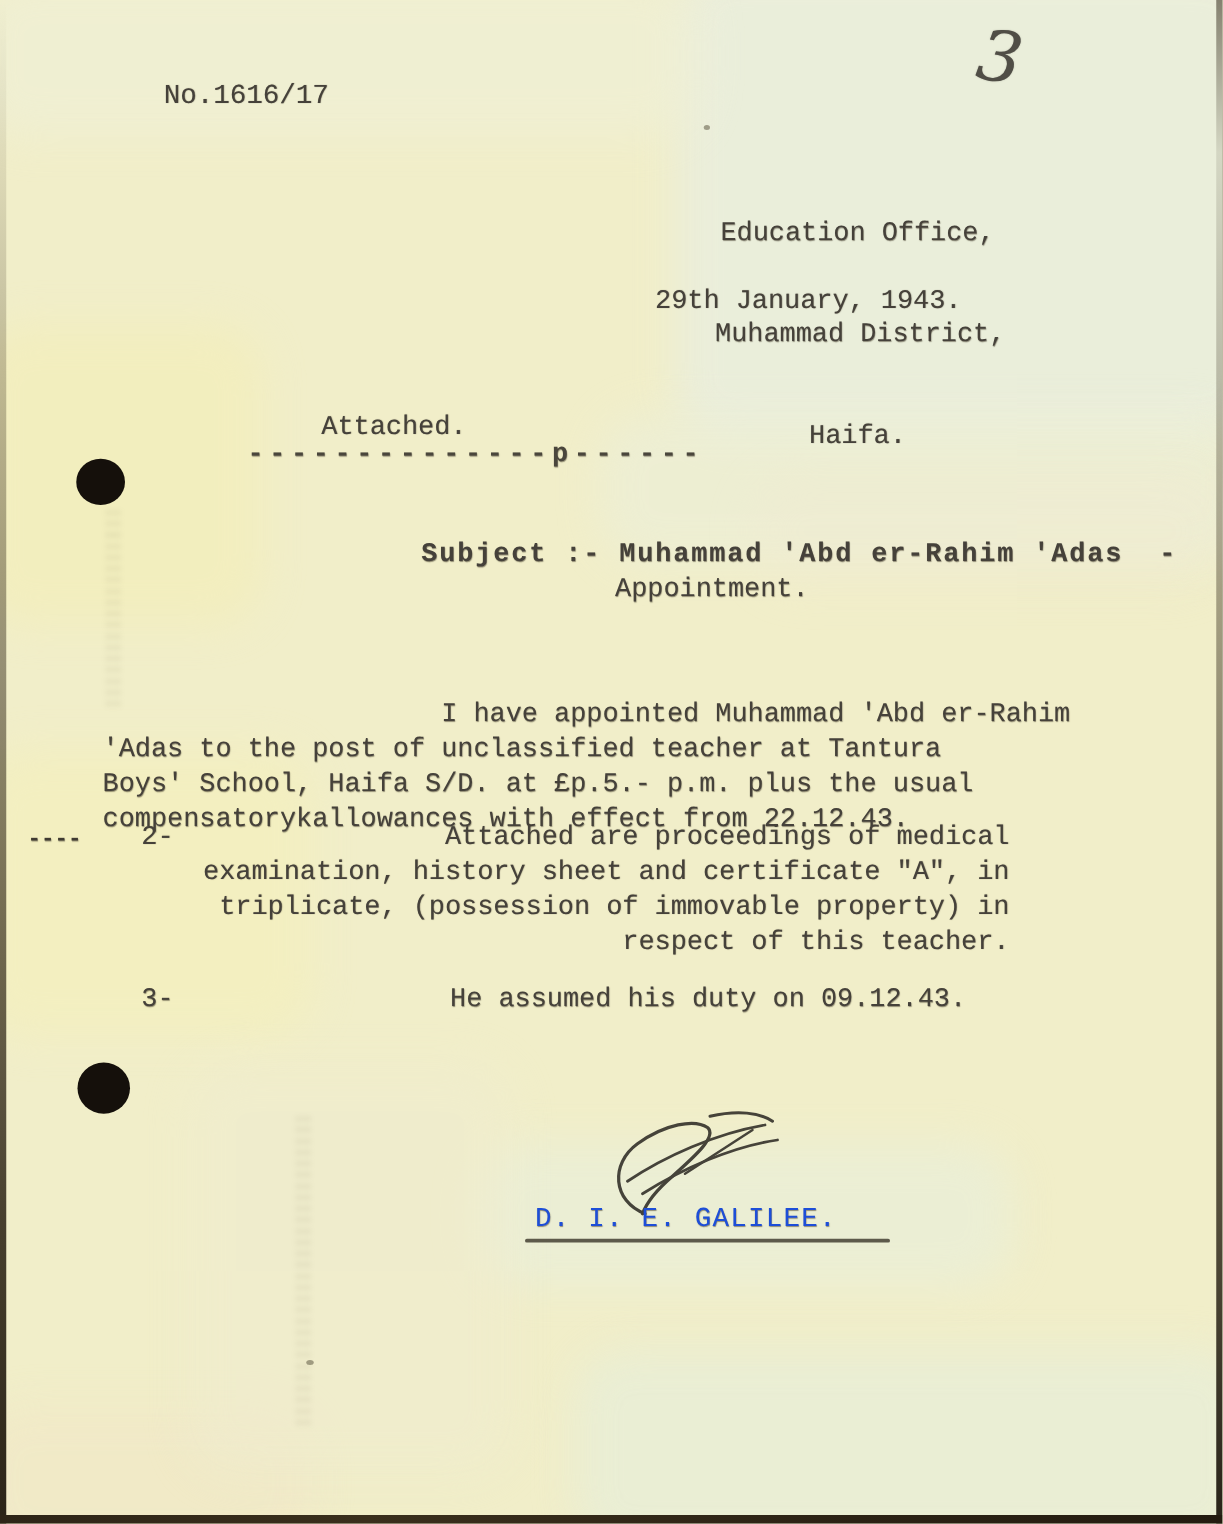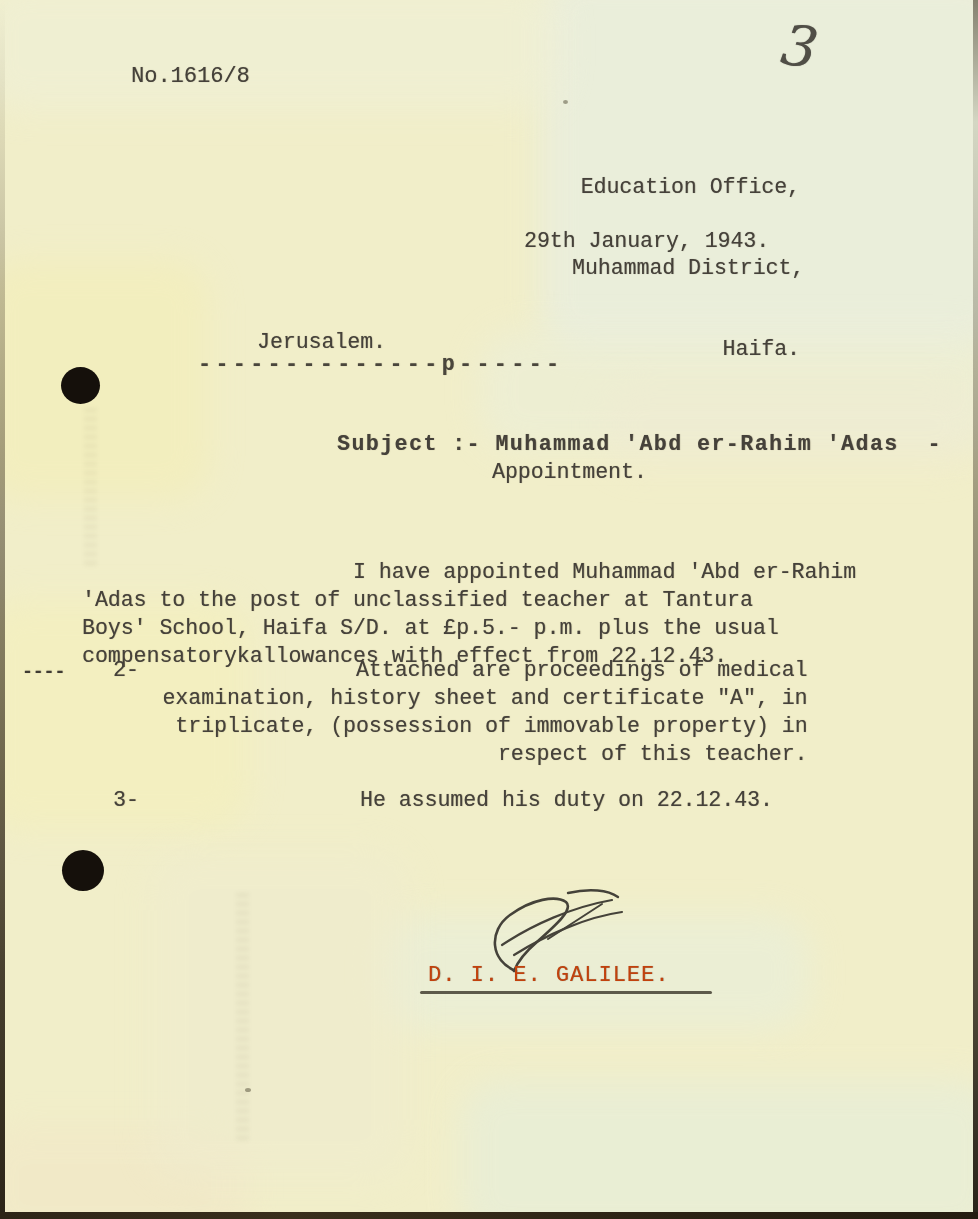--- a/index.html
+++ b/index.html
@@ -28,25 +28,25 @@
   .edge-left{position:absolute;left:0;top:0;width:5px;height:1219px;
     background:linear-gradient(180deg,rgba(60,48,30,0) 0%,rgba(60,48,30,.12) 12%,rgba(60,48,30,.35) 30%,rgba(50,40,24,.6) 55%,rgba(42,33,19,.85) 80%,rgba(32,25,14,.95) 100%);}
   .edge-right{position:absolute;left:973px;top:0;width:5px;height:1219px;
     background:linear-gradient(180deg,rgba(50,40,25,.55) 0%,rgba(50,40,25,.12) 10%,rgba(55,45,28,.4) 38%,rgba(45,36,21,.7) 70%,rgba(30,24,14,.95) 100%);}
   .edge-bottom{position:absolute;left:0;top:1212px;width:978px;height:7px;
     background:linear-gradient(90deg,#2e2517,#3a2f1c 30%,#2b2214 70%,#241c10);}
 
   
   .t{position:absolute;font-size:21.5px;line-height:28px;color:#45413a;white-space:pre;
      text-shadow:.4px .4px .8px rgba(70,62,46,.55);}
-  .center{text-align:right;}
+  .center{text-align:center;}
   .subject1{letter-spacing:1.5px;font-weight:bold;}
   .rule-dashes{letter-spacing:4.5px;font-weight:bold;color:#4a463c;}
   .margin-dashes{font-size:18px;font-weight:bold;color:#3f3b32;}
-  .signoff{font-size:22px;letter-spacing:1px;color:#c2410c;}
+  .signoff{font-size:22px;letter-spacing:1px;color:#1d4ed8;}
   .underline{position:absolute;background:rgba(58,53,40,.8);height:3px;border-radius:2px;}
 
   .hole{position:absolute;background:#15100b;border-radius:50%;}
   .hole1{left:61px;top:367px;width:39px;height:37px;}
   .hole2{left:62px;top:850px;width:42px;height:41px;}
 
   .handwritten{position:absolute;left:782px;top:14px;font-family:"DejaVu Serif",serif;
     font-style:italic;font-size:56px;color:#504e46;transform:rotate(9deg);
     text-shadow:0 0 1px rgba(80,78,70,.5);}
 
@@ -77,50 +77,50 @@
   <div class="patch p9"></div>
   <div class="patch p10"></div>
 
   <div class="bleed bleed1"></div>
   <div class="bleed bleed2"></div>
   <div class="speck speck1"></div>
   <div class="speck speck2"></div>
 
   <div class="handwritten">3</div>
 
-  <div class="t" style="left:131px;top:63px;font-size:22px;">No.1616/8</div>
+  <div class="t" style="left:131px;top:63px;font-size:22px;">No.1616/17</div>
 
   <div class="t center" style="left:572px;top:120px;width:228px;line-height:27px;">
     <div>Education Office,</div>
     <div>Muhammad District,</div>
     <div>Haifa.</div>
   </div>
 
   <div class="t" style="left:524px;top:227px;">29th January, 1943.</div>
 
-  <div class="t" style="left:257px;top:328px;">Jerusalem.</div>
+  <div class="t" style="left:257px;top:328px;">Attached.</div>
   <div class="t rule-dashes" style="left:198px;top:350px;">--------------p------</div>
 
   <div class="t subject1" style="left:337px;top:430px;">Subject :- Muhammad 'Abd er-Rahim 'Adas  -</div>
   <div class="t" style="left:492px;top:458px;">Appointment.</div>
 
   <div class="t" style="left:82px;top:530px;margin-top:28px;">                     I have appointed Muhammad 'Abd er-Rahim
 'Adas to the post of unclassified teacher at Tantura
 Boys' School, Haifa S/D. at £p.5.- p.m. plus the usual
 compensatorykallowances with effect from 22.12.43.</div>
 
   <div class="t margin-dashes" style="left:22px;top:658px;">----</div>
   <div class="t" style="left:113px;top:656px;">2-</div>
   <div class="t" style="left:85px;top:656px;text-align:right;">                     Attached are proceedings of medical
 examination, history sheet and certificate "A", in
 triplicate, (possession of immovable property) in
 respect of this teacher.</div>
 
   <div class="t" style="left:113px;top:786px;">3-</div>
-  <div class="t" style="left:360px;top:786px;">He assumed his duty on 22.12.43.</div>
+  <div class="t" style="left:360px;top:786px;">He assumed his duty on 09.12.43.</div>
 
   <svg class="sig-svg" width="220" height="95" viewBox="0 0 220 95">
     <g fill="none" stroke="#33302a" stroke-width="2.6" stroke-linecap="round" opacity="0.9">
       <path d="M 66 88 C 40 78 38 48 60 32 C 82 16 106 12 116 19 C 124 26 106 42 88 58 C 74 70 67 80 64 88"></path>
       <path d="M 52 62 C 82 42 122 24 162 17" stroke-width="2.2"></path>
       <path d="M 64 72 C 96 52 136 34 172 29" stroke-width="2.2"></path>
       <path d="M 118 10 C 140 5 158 7 168 14" stroke-width="2.4"></path>
       <path d="M 98 56 L 152 21" stroke-width="2"></path>
     </g>
   </svg>

